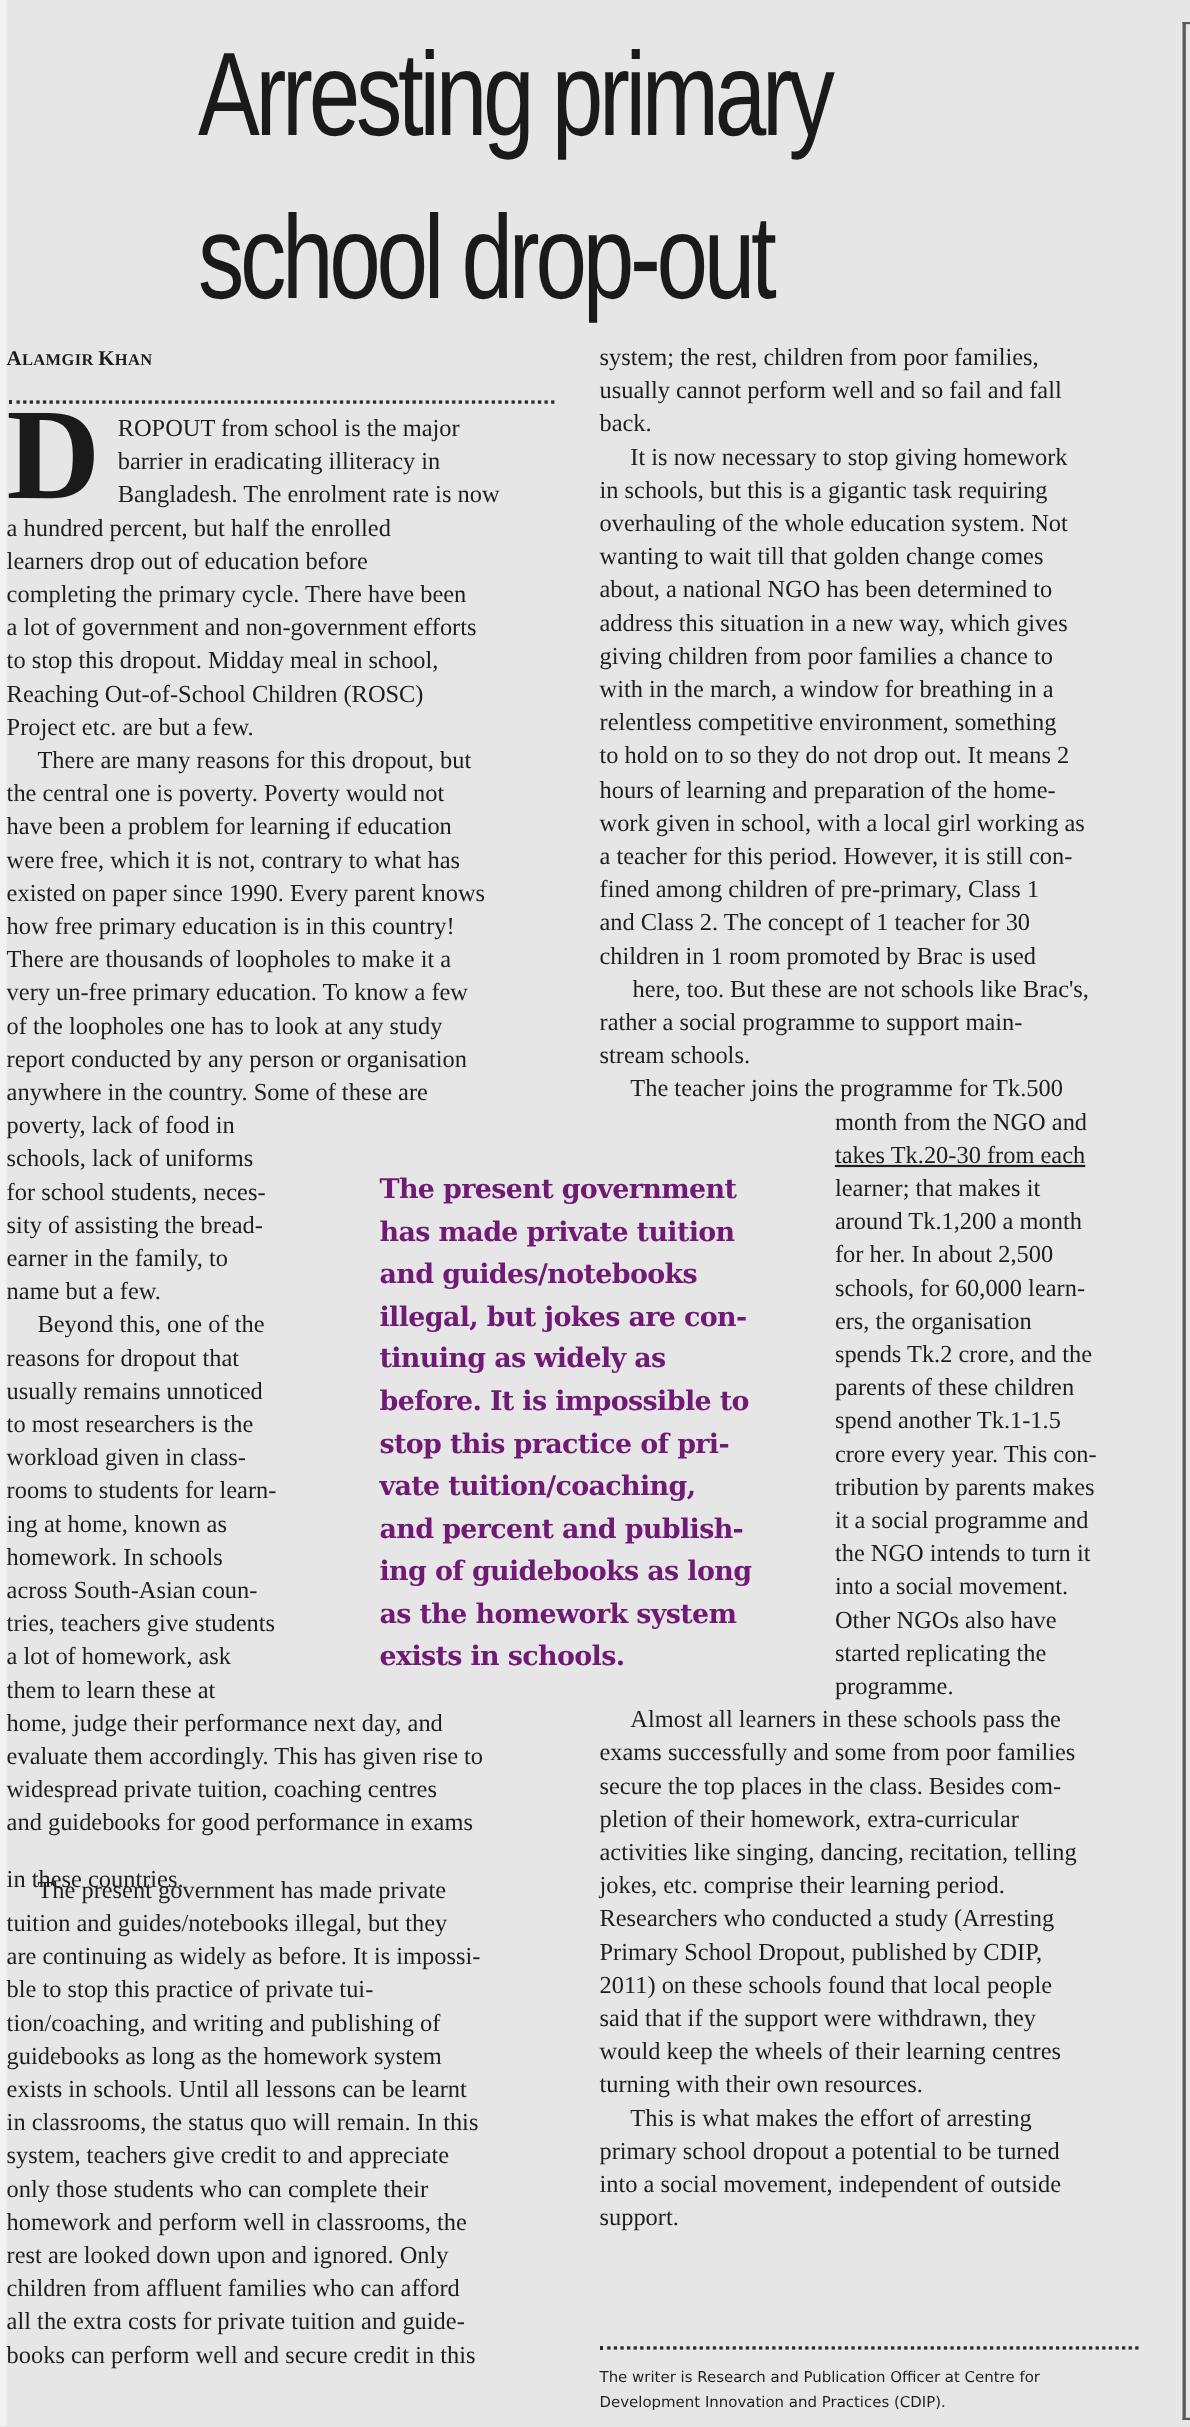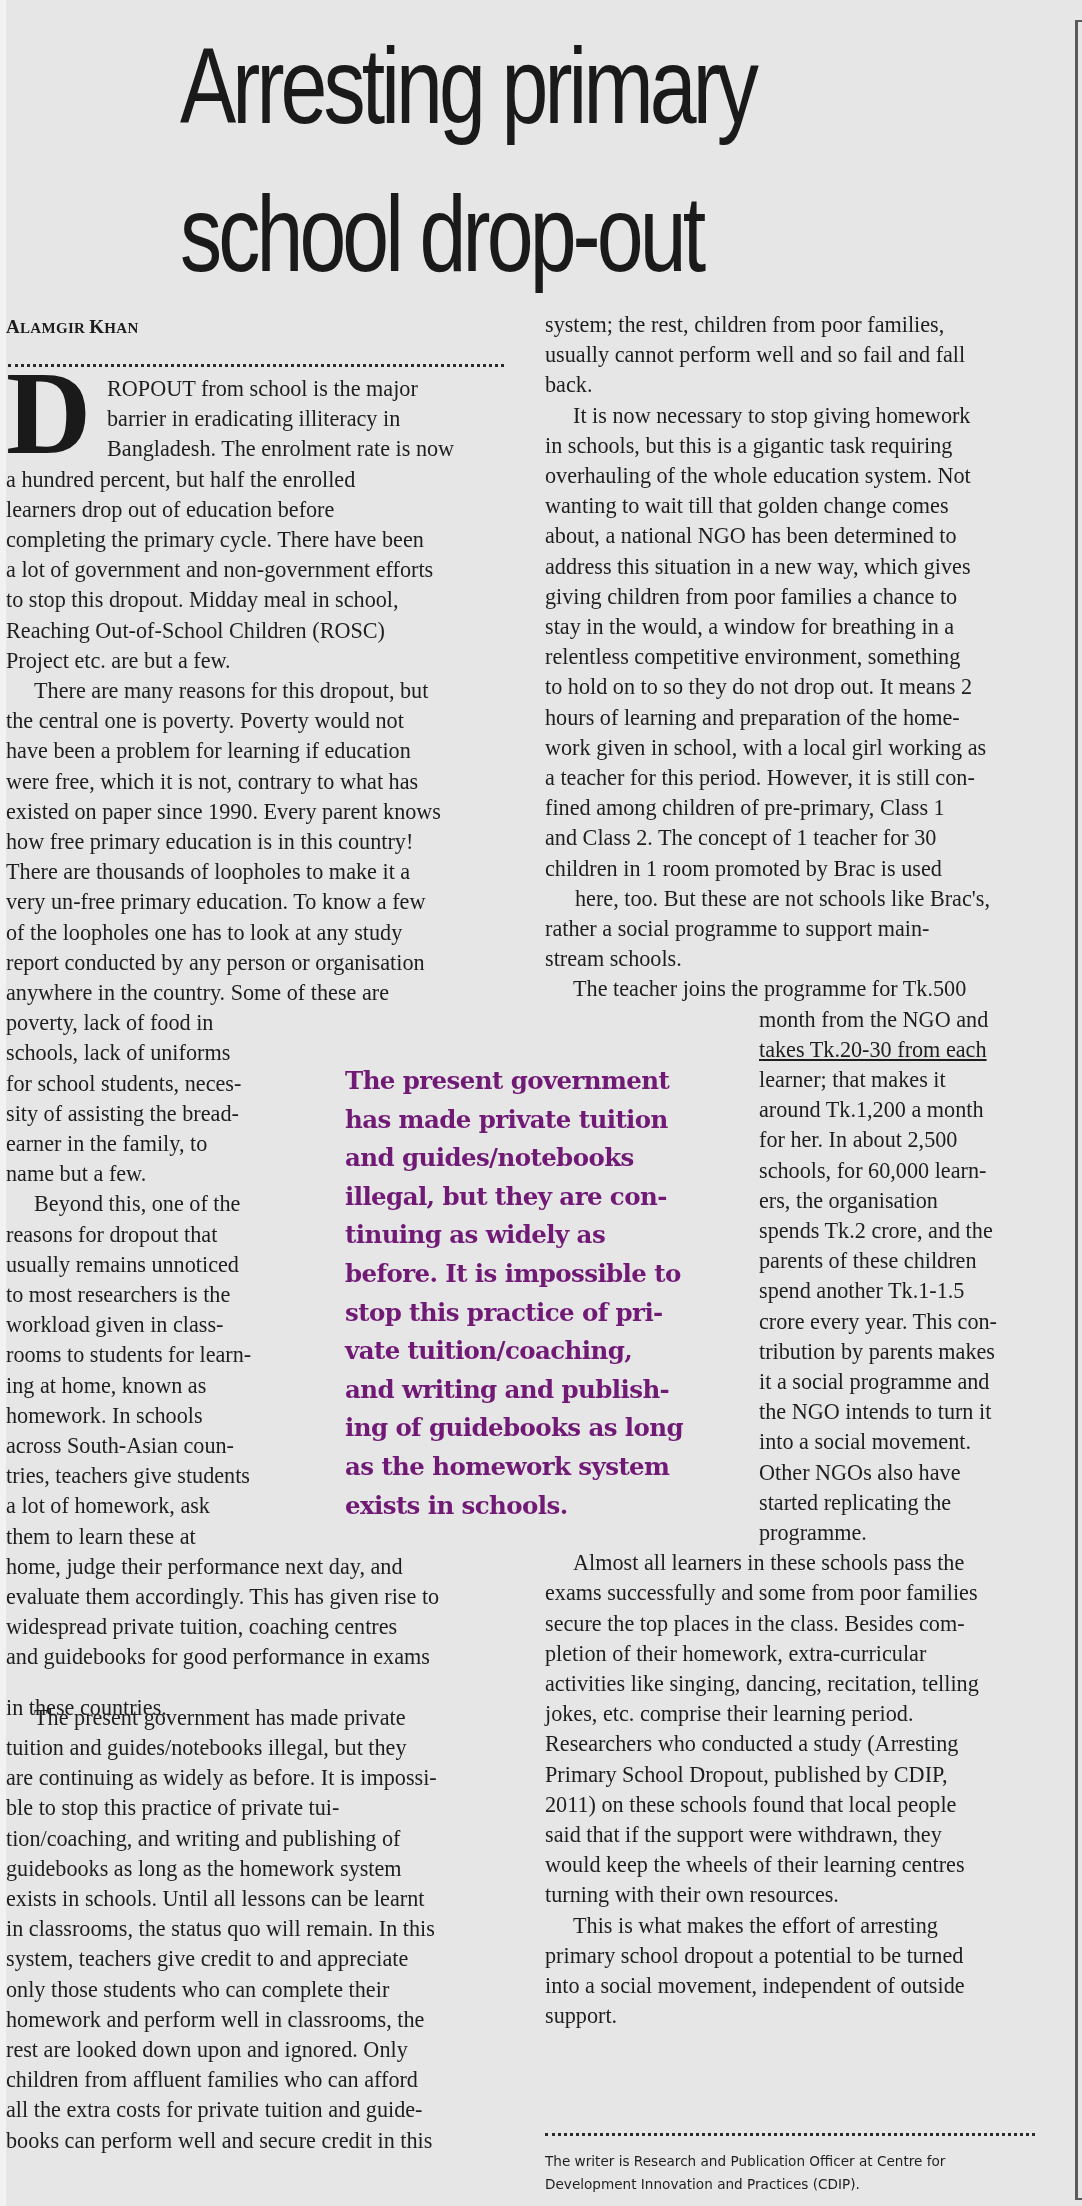--- a/index.html
+++ b/index.html
@@ -146,21 +146,21 @@
       <div class="line" style="left: 545px; top: 310px;">system; the rest, children from poor families,</div>
       <div class="line" style="left: 545px; top: 340.2px;">usually cannot perform well and so fail and fall</div>
       <div class="line" style="left: 545px; top: 370.4px;">back.</div>
       <div class="line" style="left: 545px; top: 400.6px; text-indent: 28px;">It is now necessary to stop giving homework</div>
       <div class="line" style="left: 545px; top: 430.8px;">in schools, but this is a gigantic task requiring</div>
       <div class="line" style="left: 545px; top: 461px;">overhauling of the whole education system. Not</div>
       <div class="line" style="left: 545px; top: 491.2px;">wanting to wait till that golden change comes</div>
       <div class="line" style="left: 545px; top: 521.4px;">about, a national NGO has been determined to</div>
       <div class="line" style="left: 545px; top: 551.6px;">address this situation in a new way, which gives</div>
       <div class="line" style="left: 545px; top: 581.8px;">giving children from poor families a chance to</div>
-      <div class="line" style="left: 545px; top: 612px;">stay in the would, a window for breathing in a</div>
+      <div class="line" style="left: 545px; top: 612px;">with in the march, a window for breathing in a</div>
       <div class="line" style="left: 545px; top: 642.2px;">relentless competitive environment, something</div>
       <div class="line" style="left: 545px; top: 672.4px;">to hold on to so they do not drop out. It means 2</div>
       <div class="line" style="left: 545px; top: 702.6px;">hours of learning and preparation of the home-</div>
       <div class="line" style="left: 545px; top: 732.8px;">work given in school, with a local girl working as</div>
       <div class="line" style="left: 545px; top: 763px;">a teacher for this period. However, it is still con-</div>
       <div class="line" style="left: 545px; top: 793.2px;">fined among children of pre-primary, Class 1</div>
       <div class="line" style="left: 545px; top: 823.4px;">and Class 2. The concept of 1 teacher for 30</div>
       <div class="line" style="left: 545px; top: 853.6px;">children in 1 room promoted by Brac is used</div>
       <div class="line" style="left: 547px; top: 883.8px; margin-left: 28px;">here, too. But these are not schools like Brac's,</div>
       <div class="line" style="left: 545px; top: 914px;">rather a social programme to support main-</div>
@@ -198,26 +198,26 @@
       <div class="line" style="left: 545px; top: 1880.4px;">turning with their own resources.</div>
       <div class="line" style="left: 545px; top: 1910.6px; text-indent: 28px;">This is what makes the effort of arresting</div>
       <div class="line" style="left: 545px; top: 1940.8px;">primary school dropout a potential to be turned</div>
       <div class="line" style="left: 545px; top: 1971px;">into a social movement, independent of outside</div>
       <div class="line" style="left: 545px; top: 2001.2px;">support.</div>
     </div>
   <div id="pull-quote">
       <div class="pull" style="left: 345px; top: 1062px;">The present government</div>
       <div class="pull" style="left: 345px; top: 1100.6px;">has made private tuition</div>
       <div class="pull" style="left: 345px; top: 1139.2px;">and guides/notebooks</div>
-      <div class="pull" style="left: 345px; top: 1177.8px;">illegal, but they are con-</div>
+      <div class="pull" style="left: 345px; top: 1177.8px;">illegal, but jokes are con-</div>
       <div class="pull" style="left: 345px; top: 1216.4px;">tinuing as widely as</div>
       <div class="pull" style="left: 345px; top: 1255px;">before. It is impossible to</div>
       <div class="pull" style="left: 345px; top: 1293.6px;">stop this practice of pri-</div>
       <div class="pull" style="left: 345px; top: 1332.2px;">vate tuition/coaching,</div>
-      <div class="pull" style="left: 345px; top: 1370.8px;">and writing and publish-</div>
+      <div class="pull" style="left: 345px; top: 1370.8px;">and percent and publish-</div>
       <div class="pull" style="left: 345px; top: 1409.4px;">ing of guidebooks as long</div>
       <div class="pull" style="left: 345px; top: 1448px;">as the homework system</div>
       <div class="pull" style="left: 345px; top: 1486.6px;">exists in schools.</div>
     </div>
 
   <div class="dots bottom"></div>
   <div id="footnote">
       <div class="footnote" style="left: 545px; top: 2150px;">The writer is Research and Publication Officer at Centre for</div>
       <div class="footnote" style="left: 545px; top: 2173px;">Development Innovation and Practices (CDIP).</div>
     </div>

